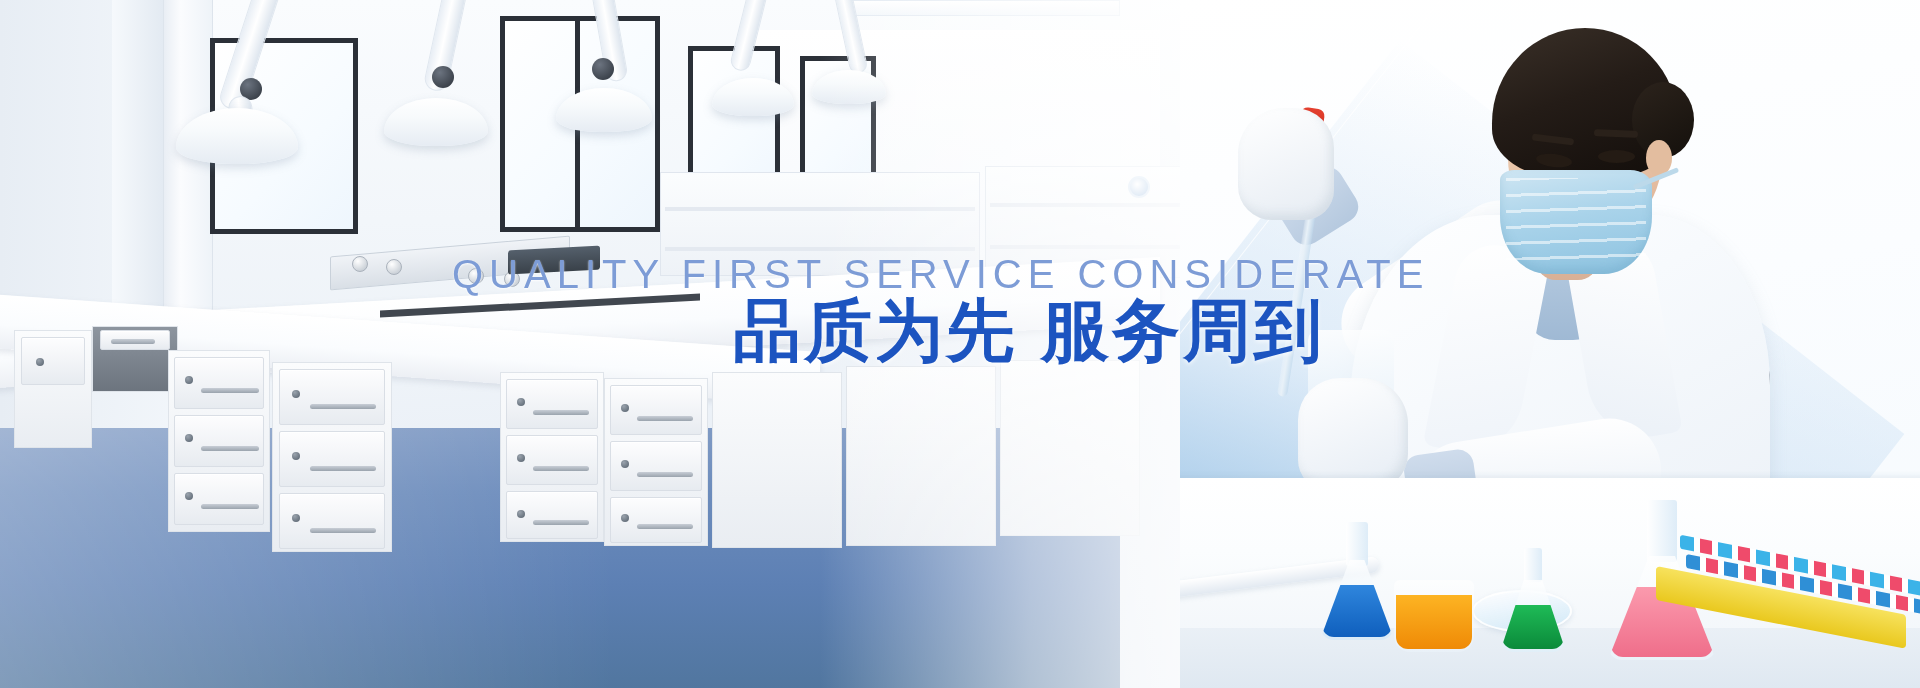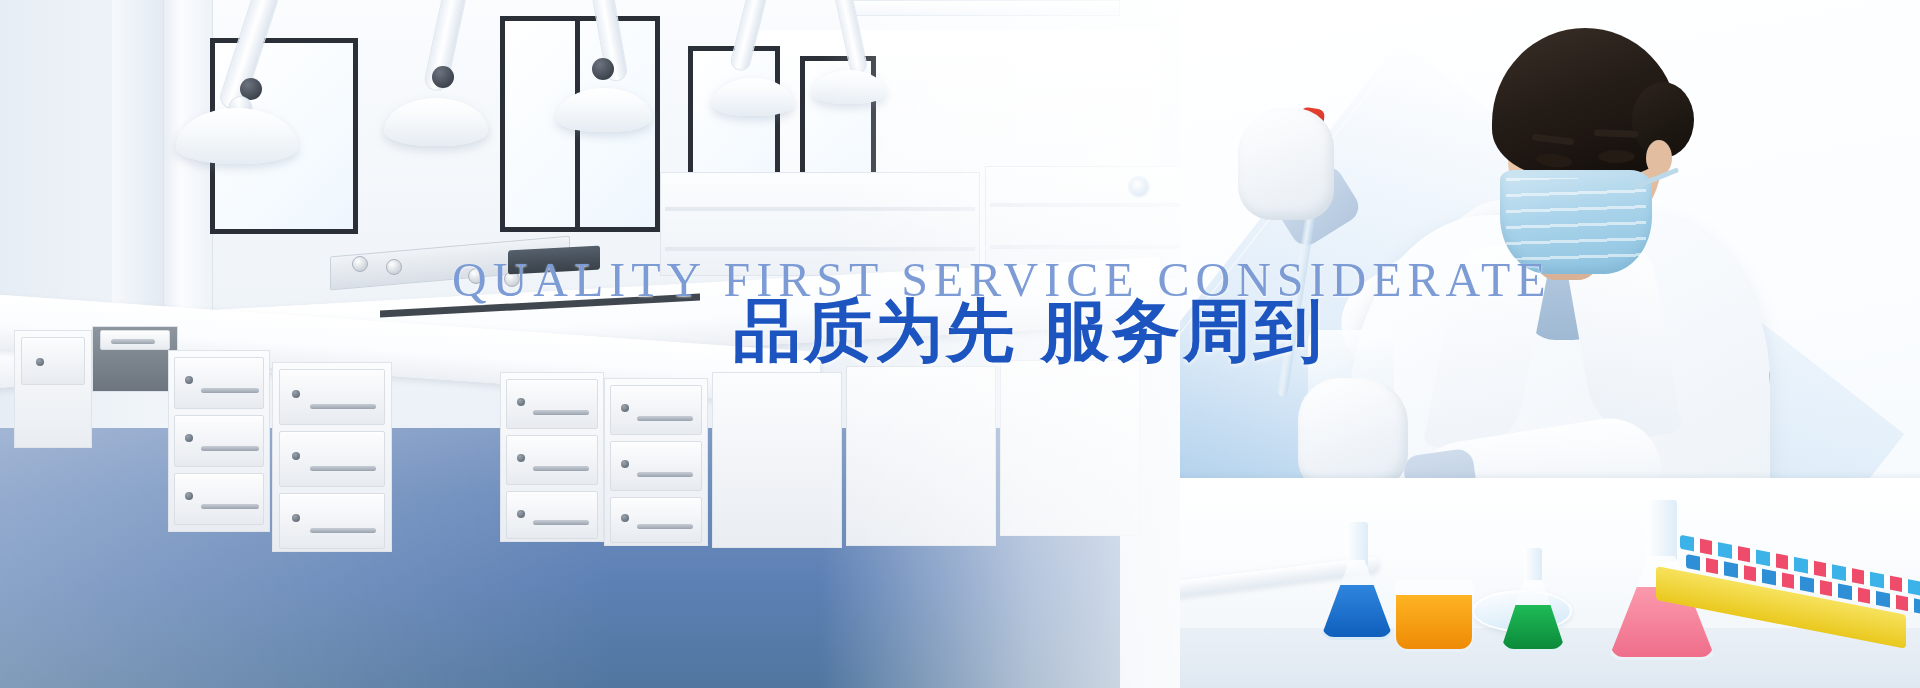--- a/index.html
+++ b/index.html
@@ -176,22 +176,22 @@
     border:2px solid rgba(255,255,255,.9);box-shadow:0 2px 5px rgba(150,175,200,.25);}
   .tool{position:absolute;height:16px;border-radius:8px;
     background:linear-gradient(180deg,#ffffff,#e2e9f1);
     box-shadow:0 2px 5px rgba(150,170,190,.25);}
   .tiprack{position:absolute;}
   .tiprack .row{position:absolute;height:14px;border-radius:3px;}
 
   
   .textwrap{position:absolute;left:0;top:0;width:100%;height:100%;}
   .eng{position:absolute;left:452px;top:252px;
-    font-family:Liberation Serif, serif;
-    font-size:48px;letter-spacing:6px;color:#7d9cd6;white-space:nowrap;
+    font-family:Liberation Sans, sans-serif;
+    font-size:40px;letter-spacing:6px;color:#7d9cd6;white-space:nowrap;
     text-shadow:0 1px 2px rgba(255,255,255,.85);}
   .cn-head{position:absolute;left:733px;top:297px;
     font-family:"DejaVu Sans","Liberation Sans",sans-serif;
     font-weight:bold;font-size:68px;line-height:1;letter-spacing:3px;
     color:#1c54c0;white-space:nowrap;
     text-shadow:0 2px 4px rgba(255,255,255,.7);}
   .cn-head .gap{display:inline-block;width:24px;}
   .greenbar{position:absolute;left:477px;top:381px;width:751px;height:72px;
     background:#0a8a42;}
   .greenbar span{position:absolute;left:50%;top:50%;transform:translate(-50%,-50%);

